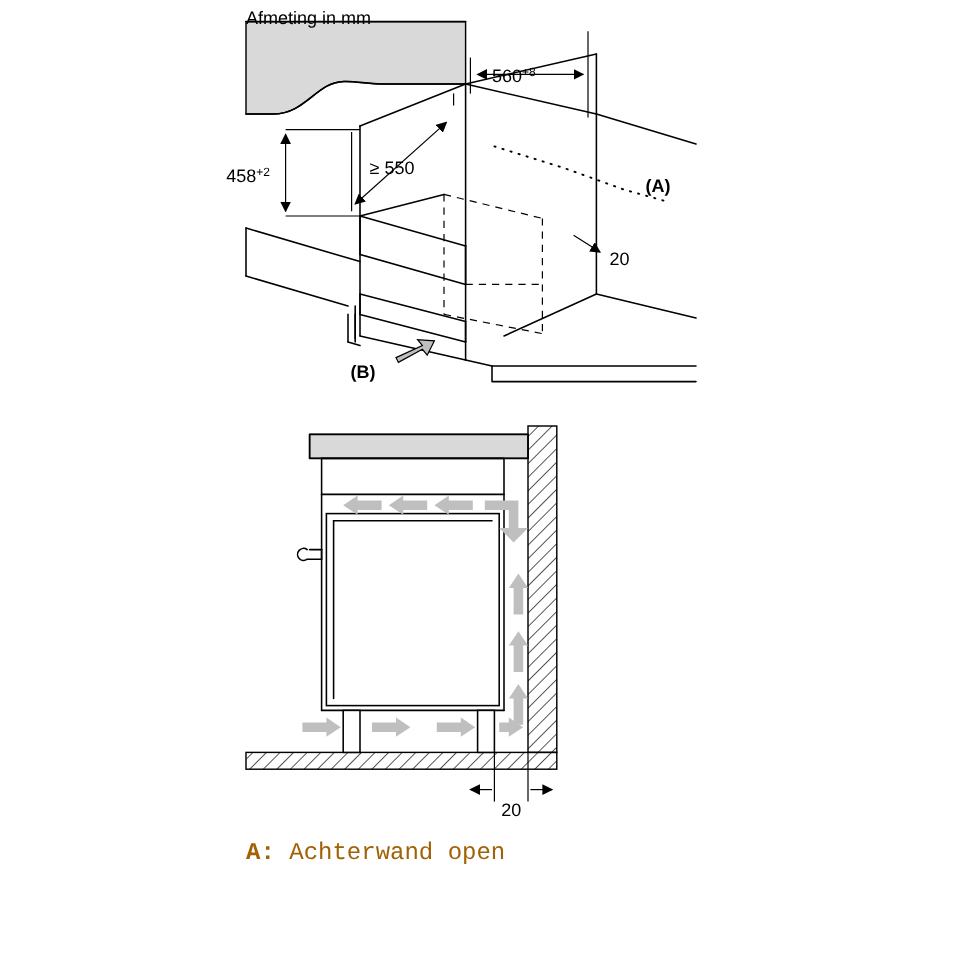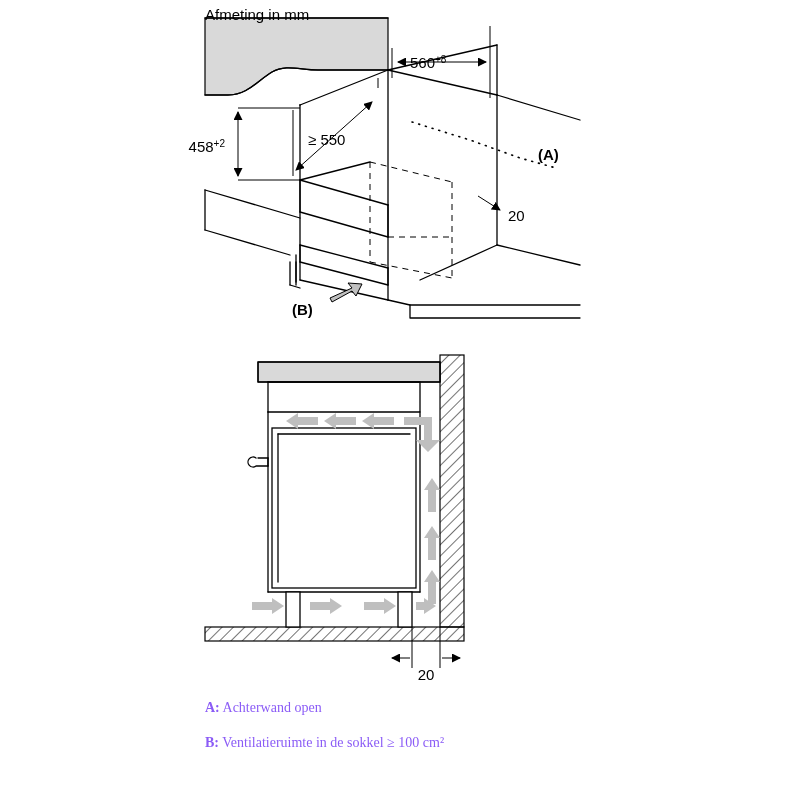--- a/index.html
+++ b/index.html
@@ -86,23 +86,23 @@
     stroke: #000000;
     stroke-width: 1.3;
   }
   .arrowgrey {
     fill: #bfbfbf;
     stroke: none;
   }
   .legend-row {
     position: absolute;
     left: 205px;
-    font-size: 14px;
-    font-family: Liberation Serif, serif;
-    color: #8b5cf6;
+    font-size: 20px;
+    font-family: Liberation Mono, monospace;
+    color: #a16207;
     white-space: nowrap;
   }
   .legend-label {
     font-weight: bold;
   }
 </style>
 </head>
 <body>
 
 <div id="stage">
@@ -268,18 +268,14 @@
       <text class="txt" x="426" y="680" text-anchor="middle">20</text>
     </g>
 
     <text class="txt-title" x="205" y="20">Afmeting in mm</text>
   </svg>
 
   <div class="legend-row" style="top:700px;">
     <span class="legend-label">A:</span>
     <span>Achterwand open</span>
   </div>
-  <div class="legend-row" style="top:735px;">
-    <span class="legend-label">B:</span>
-    <span>Ventilatieruimte in de sokkel ≥ 100 cm²</span>
-  </div>
 
 </div>
 
 </body></html>

